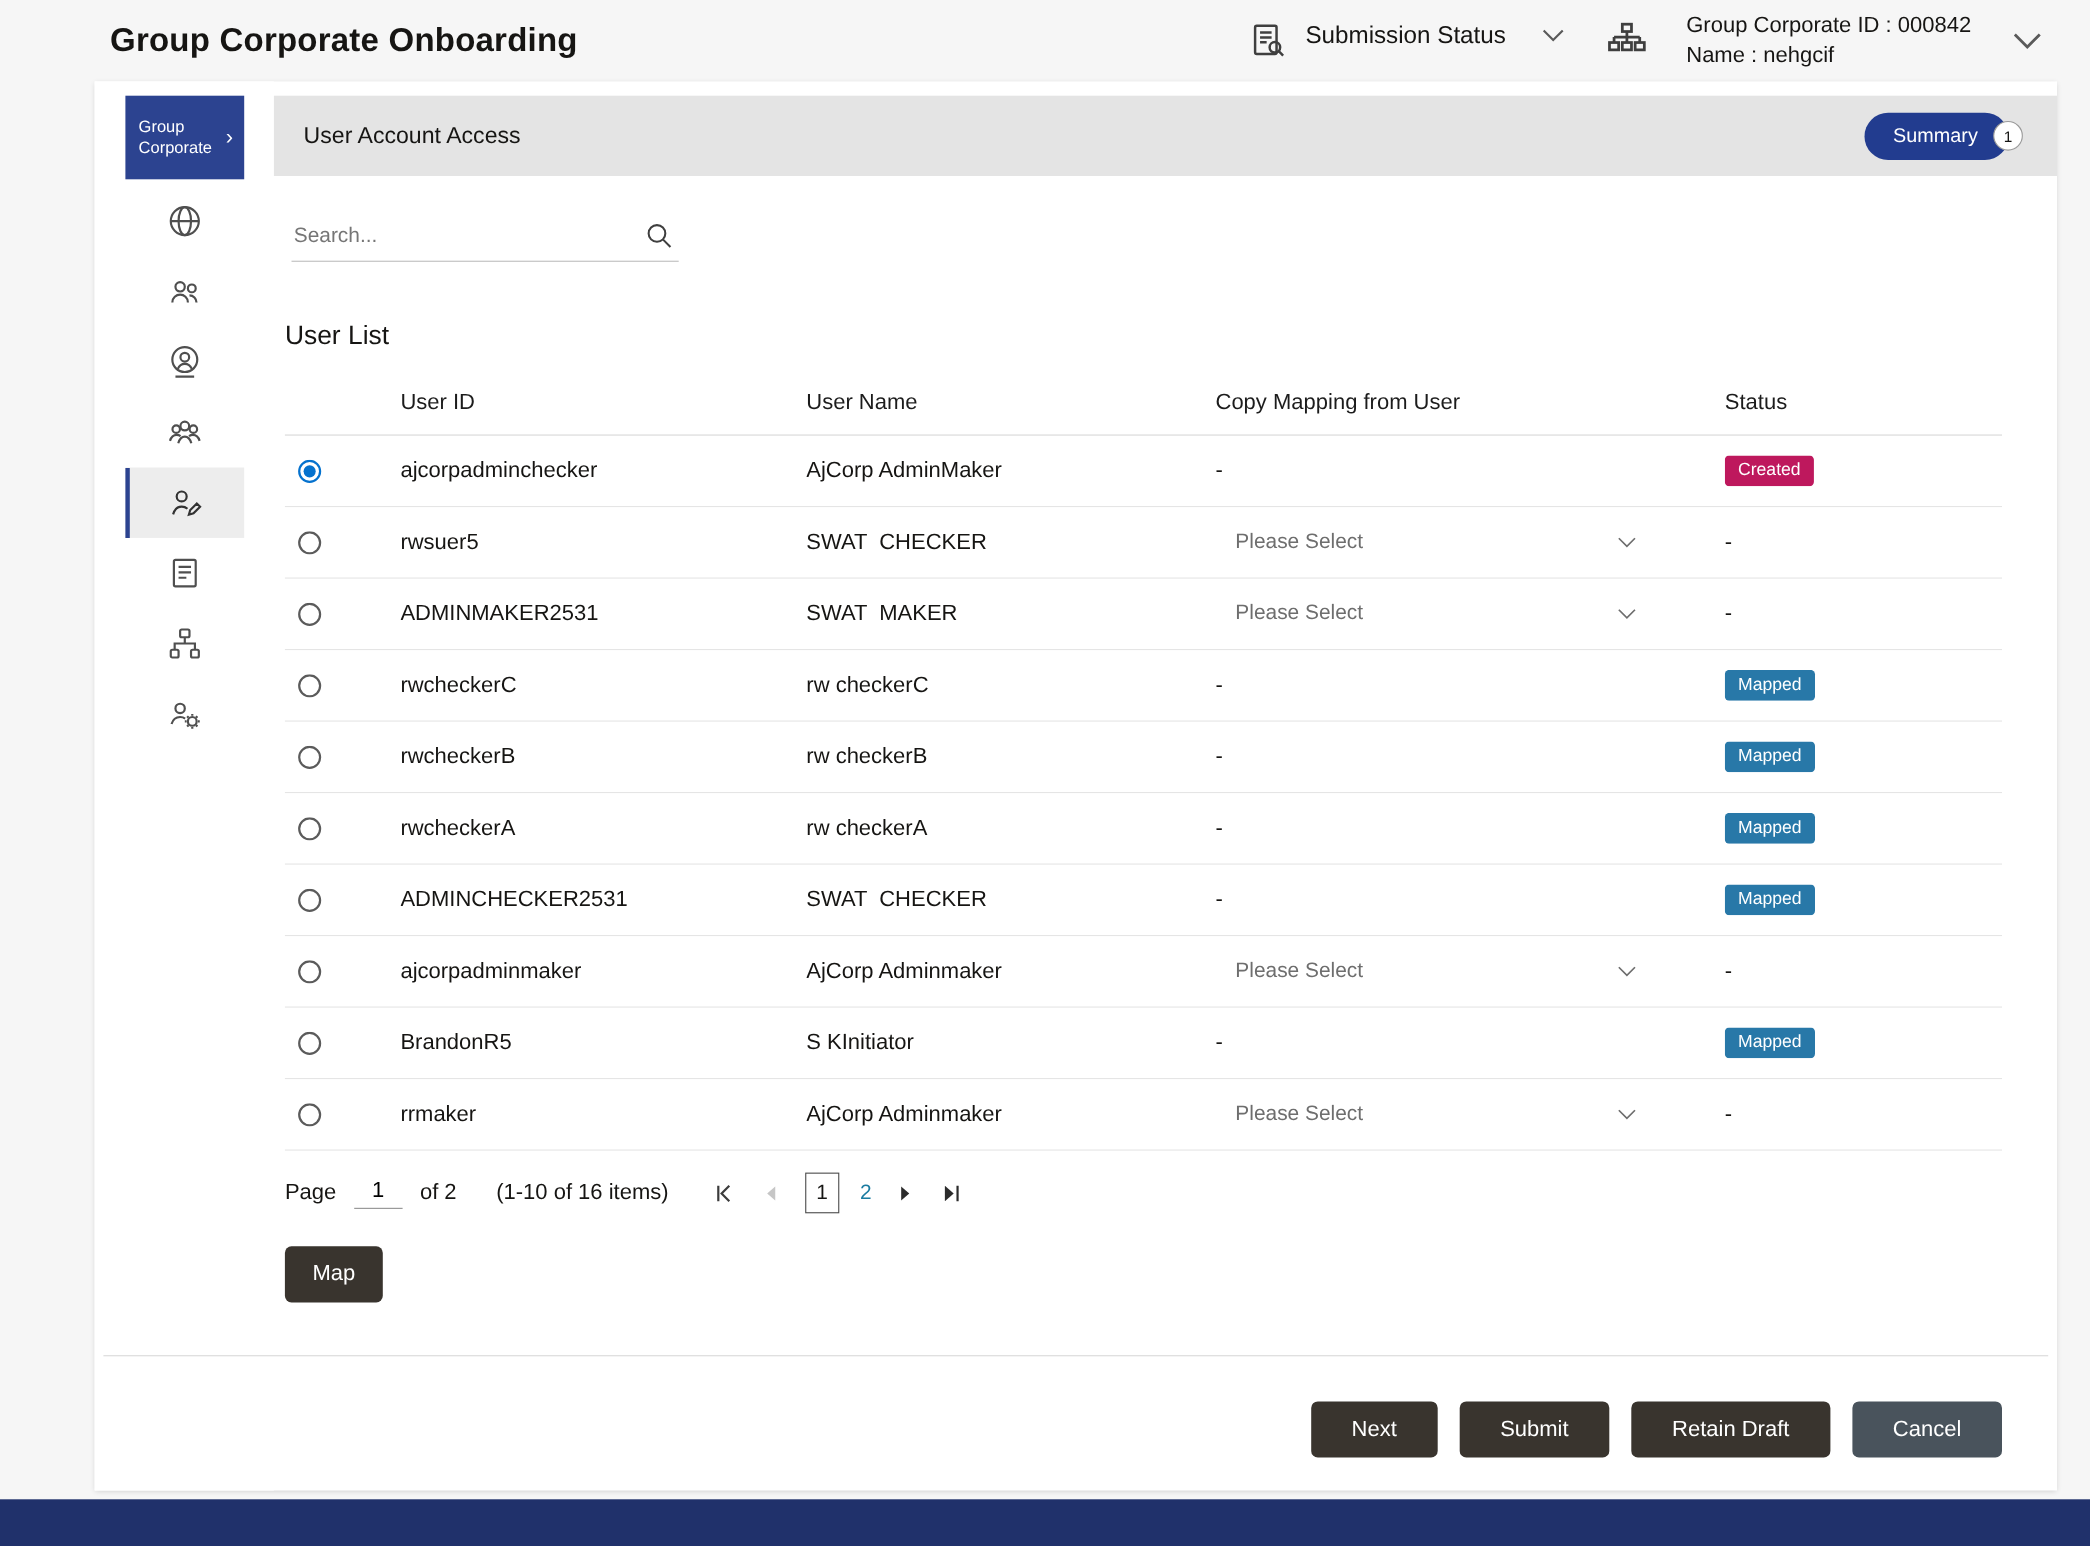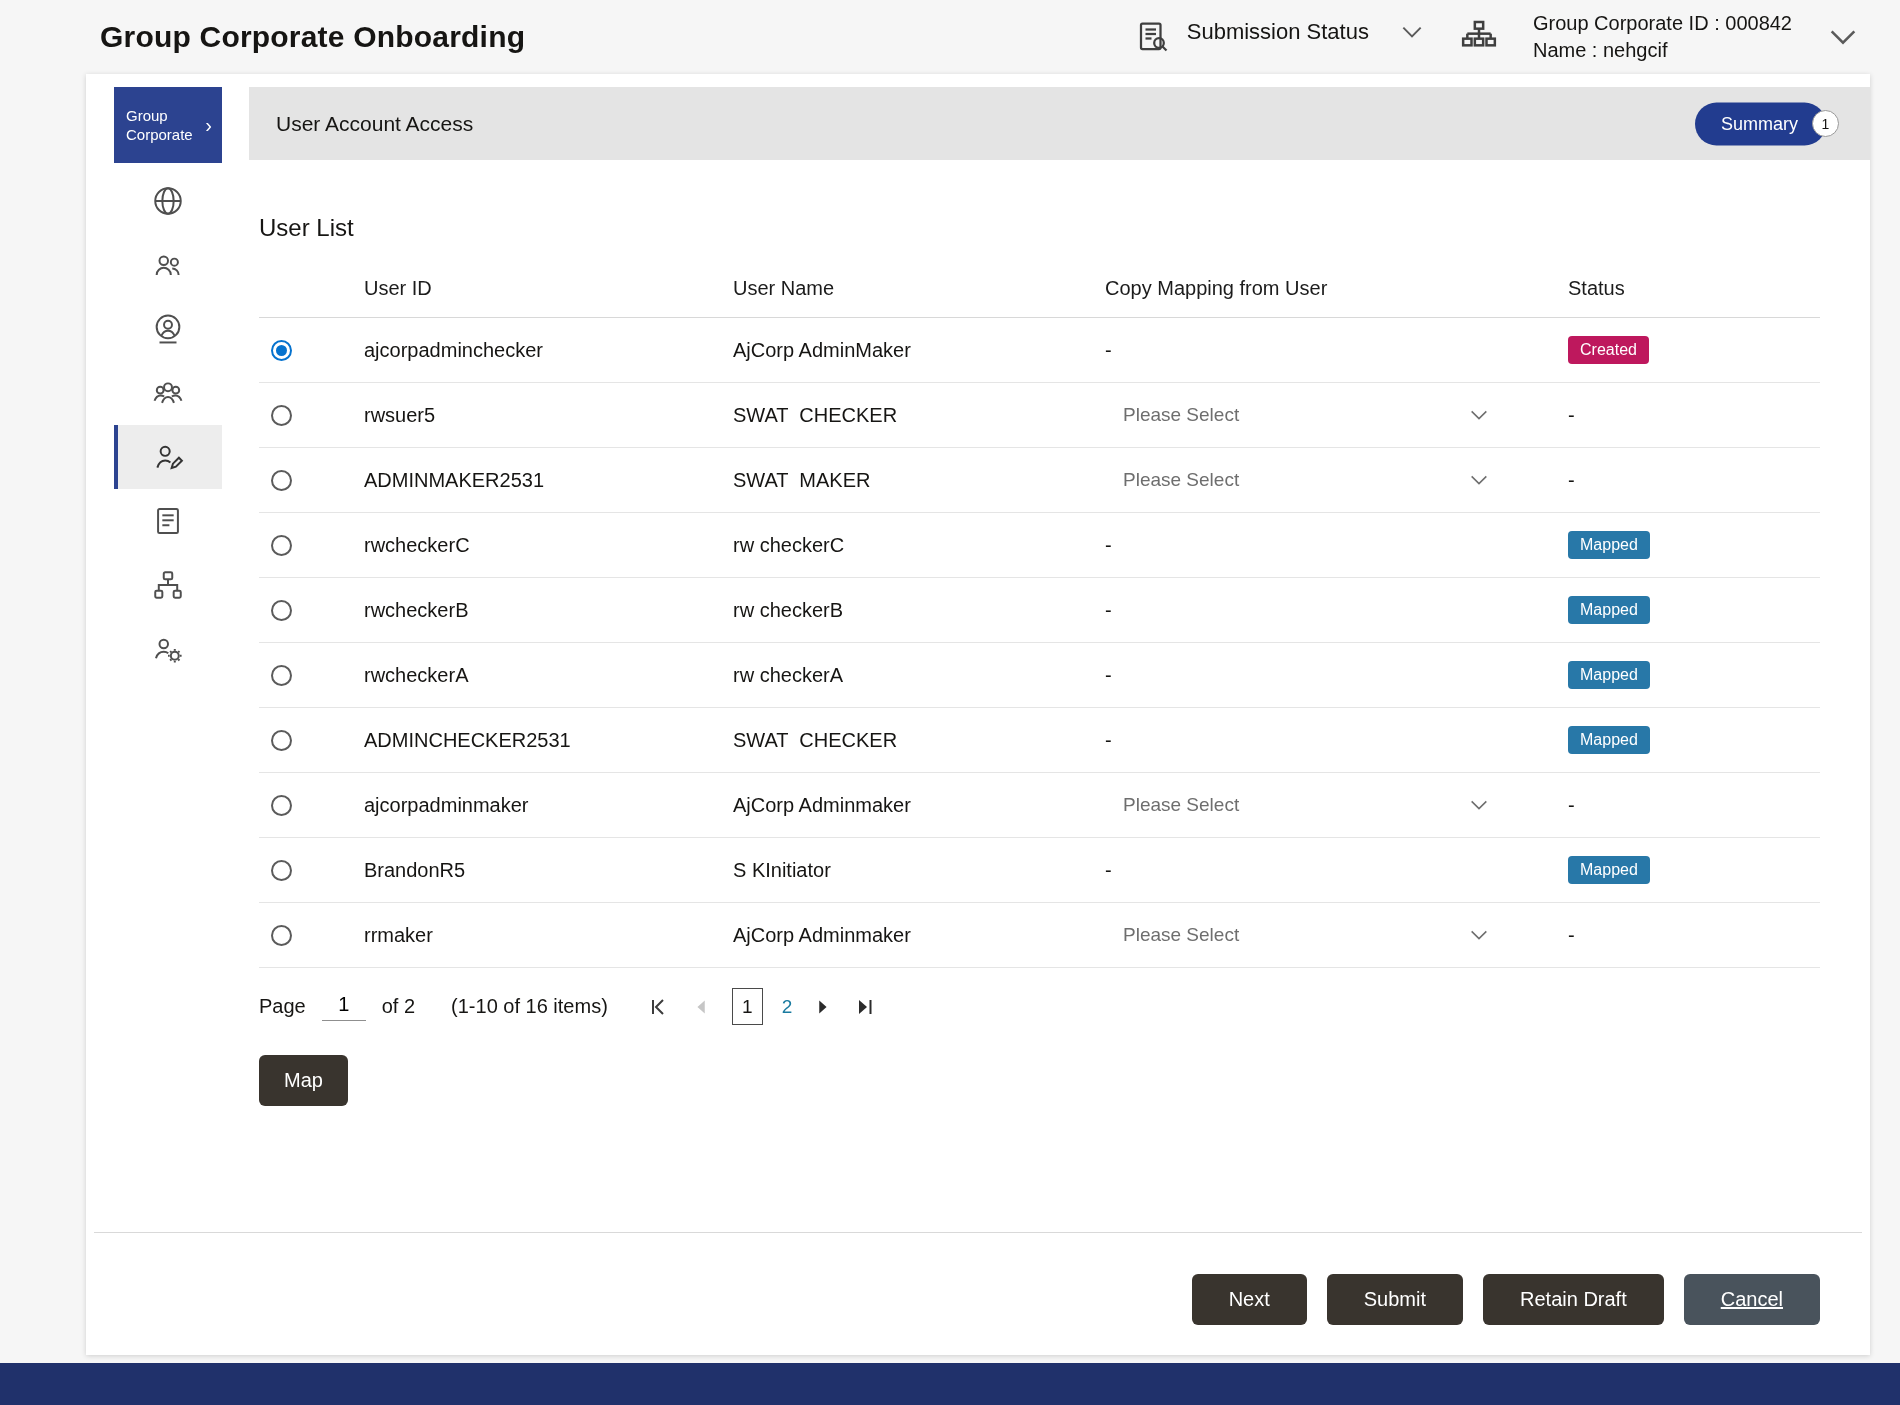--- a/index.html
+++ b/index.html
@@ -126,21 +126,21 @@
   }
 
   .divider { position:absolute; left:8px; right:8px; top:1158px; border-top:1px solid #d9d9d9; }
 
   .actions { position:absolute; right:50px; top:1200px; display:flex; gap:20px; }
   .btn {
     border:none; border-radius:6px; color:#fff; font-size:20px; padding:14px 37px; cursor:pointer;
     font-family:"Liberation Sans","DejaVu Sans",sans-serif;
   }
   .btn.dark { background:#39342E; }
-  .btn.cancel { background:#49535C;text-decoration:underline; }
+  .btn.cancel { background:#49535C; }
 
   .footer-bar { position:absolute; left:0; right:0; bottom:0; height:42px; background:#20316B; }
 </style>
 </head>
 <body>
 
 <div class="top">
   <div class="title">Group Corporate Onboarding</div>
   <div class="top-right">
     <div class="subm">
@@ -256,20 +256,27 @@
   <div class="main">
 
     <div class="panel-bar">
       <span class="panel-title">User Account Access</span>
       <button class="summary-pill">
         <span>Summary</span>
         <span class="summary-badge">1</span>
       </button>
     </div>
 
+    <div class="search-wrap">
+      <input type="text" placeholder="Search..." style="">
+      <svg class="search-ic" width="28" height="28" viewBox="0 0 24 24">
+        <circle cx="10.5" cy="10.5" r="6.5" fill="none" stroke="#3f3f3f" stroke-width="1.6"></circle>
+        <line x1="15.3" y1="15.3" x2="21" y2="21" stroke="#3f3f3f" stroke-width="1.6"></line>
+      </svg>
+    </div>
 
     <div class="list-title">User List</div>
 
     <div class="utable">
       <div class="thead">
         <div class="cell"></div>
         <div class="cell">User ID</div>
         <div class="cell">User Name</div>
         <div class="cell">Copy Mapping from User</div>
         <div class="cell">Status</div>

